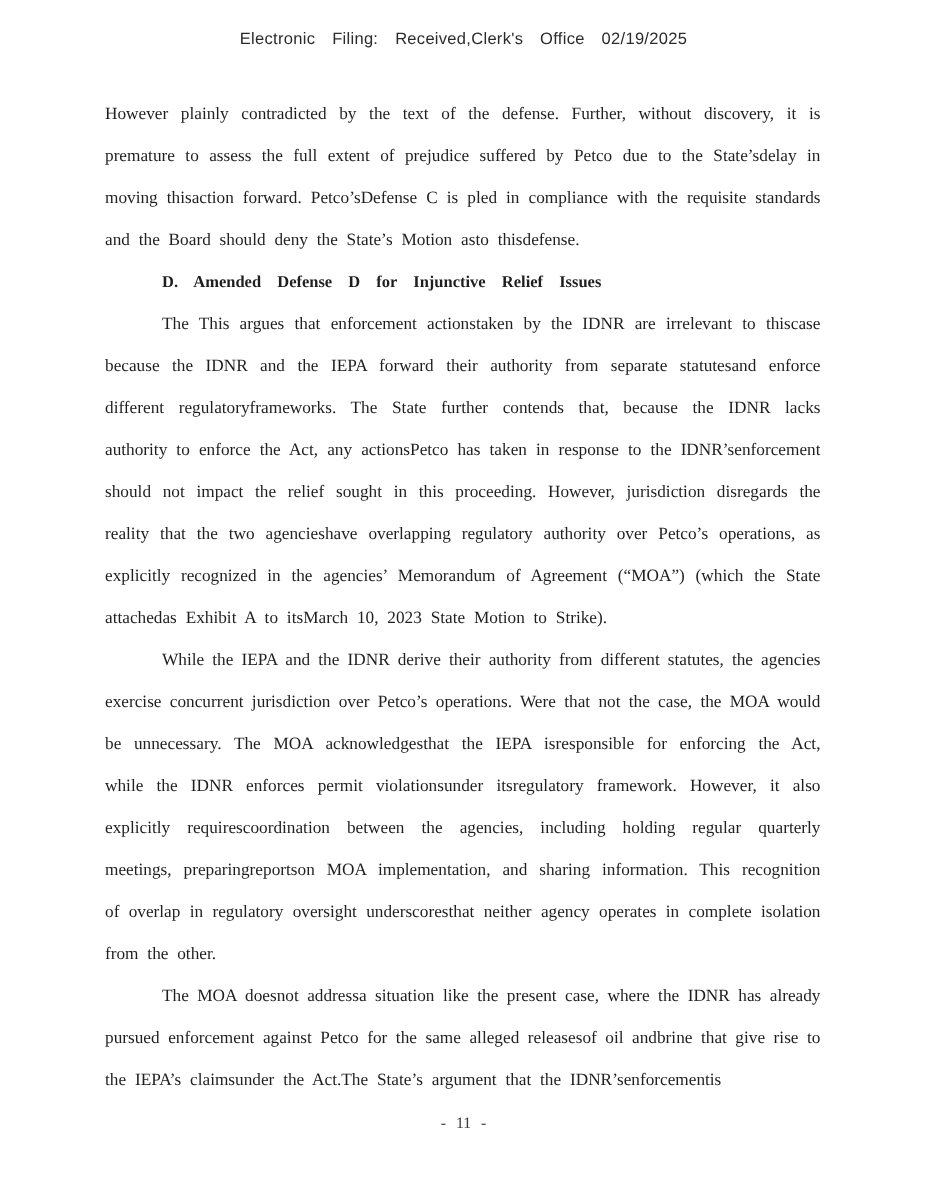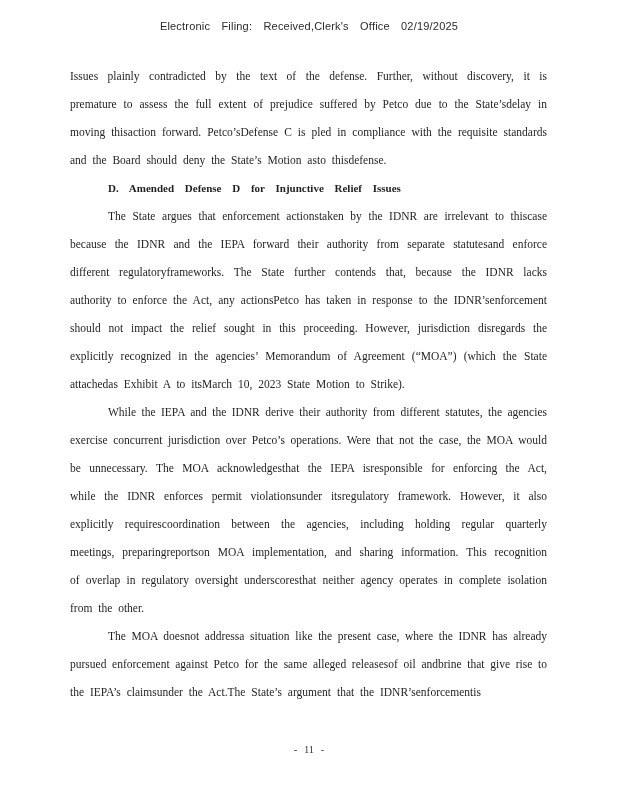--- a/index.html
+++ b/index.html
@@ -55,30 +55,31 @@
     word-spacing: 4px;
   }
 </style>
 </head>
 <body>
 
 <div class="page">
   <div class="filing-header">Electronic Filing: Received,Clerk's Office 02/19/2025</div>
 
   <div class="doc-body" id="doc-body">
-      <div class="line just">Issues plainly contradicted by the text of the defense. Further, without discovery, it is</div>
+      <div class="line just">However plainly contradicted by the text of the defense. Further, without discovery, it is</div>
       <div class="line just">premature to assess the full extent of prejudice suffered by Petco due to the State’sdelay in</div>
       <div class="line just">moving thisaction forward. Petco’sDefense C is pled in compliance with the requisite standards</div>
       <div class="line">and the Board should deny the State’s Motion asto thisdefense.</div>
       <div class="line heading indent">D. Amended Defense D for Injunctive Relief Issues</div>
-      <div class="line just indent">The State argues that enforcement actionstaken by the IDNR are irrelevant to thiscase</div>
+      <div class="line just indent">The This argues that enforcement actionstaken by the IDNR are irrelevant to thiscase</div>
       <div class="line just">because the IDNR and the IEPA forward their authority from separate statutesand enforce</div>
       <div class="line just">different regulatoryframeworks. The State further contends that, because the IDNR lacks</div>
       <div class="line just">authority to enforce the Act, any actionsPetco has taken in response to the IDNR’senforcement</div>
       <div class="line just">should not impact the relief sought in this proceeding. However, jurisdiction disregards the</div>
+      <div class="line just">reality that the two agencieshave overlapping regulatory authority over Petco’s operations, as</div>
       <div class="line just">explicitly recognized in the agencies’ Memorandum of Agreement (“MOA”) (which the State</div>
       <div class="line">attachedas Exhibit A to itsMarch 10, 2023 State Motion to Strike).</div>
       <div class="line just indent">While the IEPA and the IDNR derive their authority from different statutes, the agencies</div>
       <div class="line just">exercise concurrent jurisdiction over Petco’s operations. Were that not the case, the MOA would</div>
       <div class="line just">be unnecessary. The MOA acknowledgesthat the IEPA isresponsible for enforcing the Act,</div>
       <div class="line just">while the IDNR enforces permit violationsunder itsregulatory framework. However, it also</div>
       <div class="line just">explicitly requirescoordination between the agencies, including holding regular quarterly</div>
       <div class="line just">meetings, preparingreportson MOA implementation, and sharing information. This recognition</div>
       <div class="line just">of overlap in regulatory oversight underscoresthat neither agency operates in complete isolation</div>
       <div class="line">from the other.</div>

